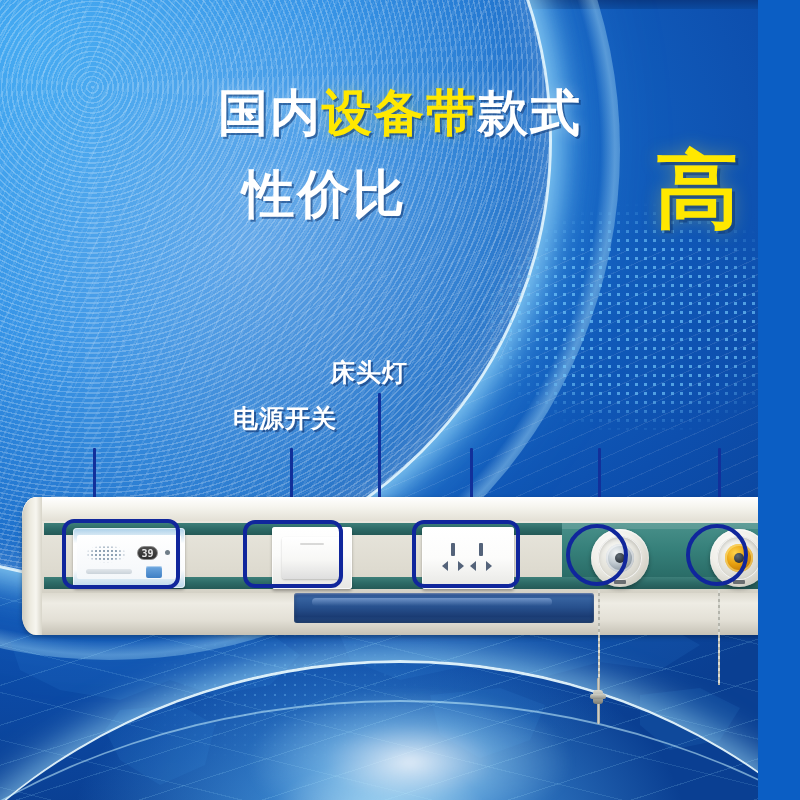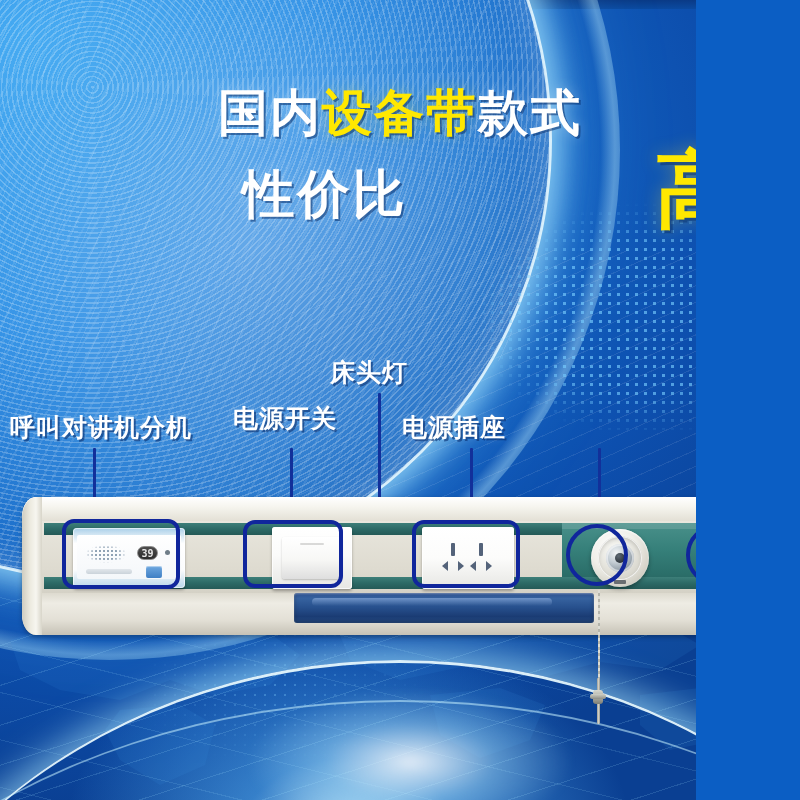--- a/index.html
+++ b/index.html
@@ -2,21 +2,21 @@
 <html><head>
 <meta charset="utf-8">
 <style>
   * { margin:0; padding:0; box-sizing:border-box; }
   html,body { width:800px; height:800px; overflow:hidden; }
   body {
     font-family:"Liberation Sans","DejaVu Sans",sans-serif;
     background:#0b5ec4;
   }
   #stage {
-    position:relative; width:696px; height:800px; overflow:hidden;
+    position:relative; width:758px; height:800px; overflow:hidden;
     background:#0f766e;
     padding-left:40px;
   }
 
   
   .bg-base{
     position:absolute; inset:0;
     background:
       radial-gradient(ellipse 70% 42% at 50% 104%, rgba(190,235,255,.95) 0%, rgba(90,180,245,.55) 22%, rgba(25,110,205,0) 58%),
       radial-gradient(ellipse 120% 80% at 18% 22%, #2f8de8 0%, #1568c8 38%, #0d4fae 72%, #0a3f92 100%),
@@ -385,24 +385,22 @@
   <div class="horizon-flare"></div>
 
   <div class="headline">
     <div class="line1">
       <span class="seg w">国内</span><span class="seg y">设备带</span><span class="seg w">款式</span>
     </div>
     <div class="line2 w">性价比</div>
     <div class="big-gao">高</div>
   </div>
 
-  <div class="callout" style="left:10px;  top:415px;">呼叫对讲机分机</div>
   <div class="callout" style="left:233px; top:406px;text-align:center;">电源开关</div>
   <div class="callout" style="left:330px; top:360px;">床头灯</div>
-  <div class="callout" style="left:402px; top:415px;">电源插座</div>
 
   <div class="lead" style="left:93px;  top:448px; height:80px;"></div>
   <div class="lead" style="left:290px; top:448px; height:80px;"></div>
   <div class="lead" style="left:378px; top:393px; height:215px;"></div>
   <div class="lead" style="left:470px; top:448px; height:80px;"></div>
   <div class="lead" style="left:598px; top:448px; height:88px;"></div>
   <div class="lead" style="left:718px; top:448px; height:88px;"></div>
 
   <div class="panel-wrap">
     <div class="panel-shadow"></div>

